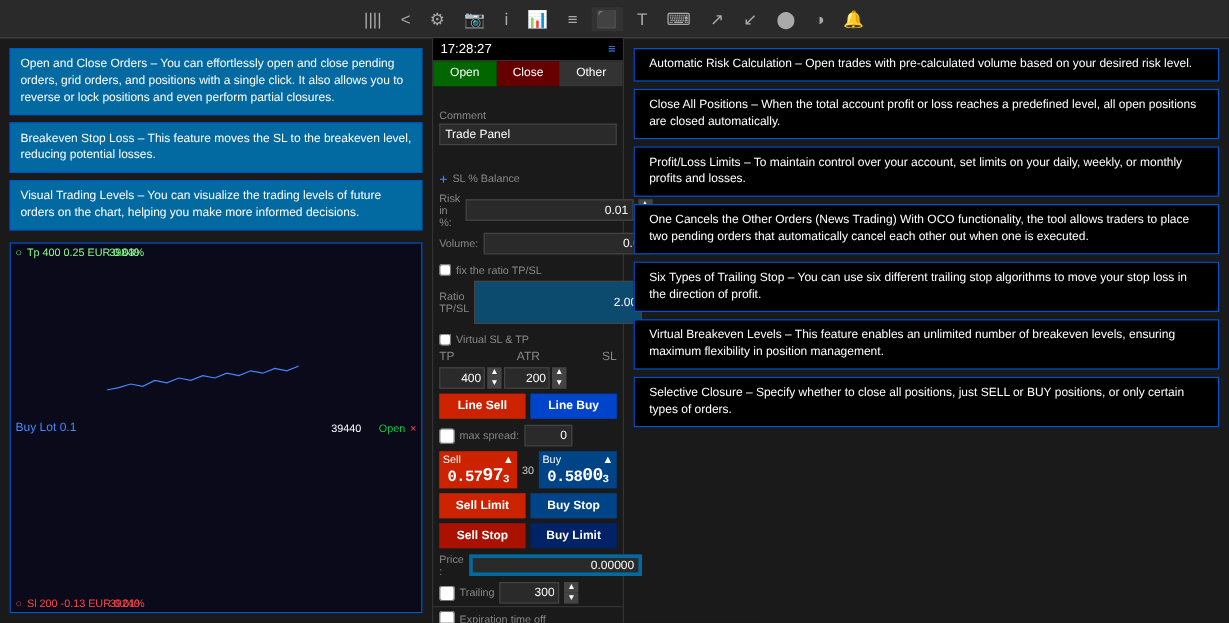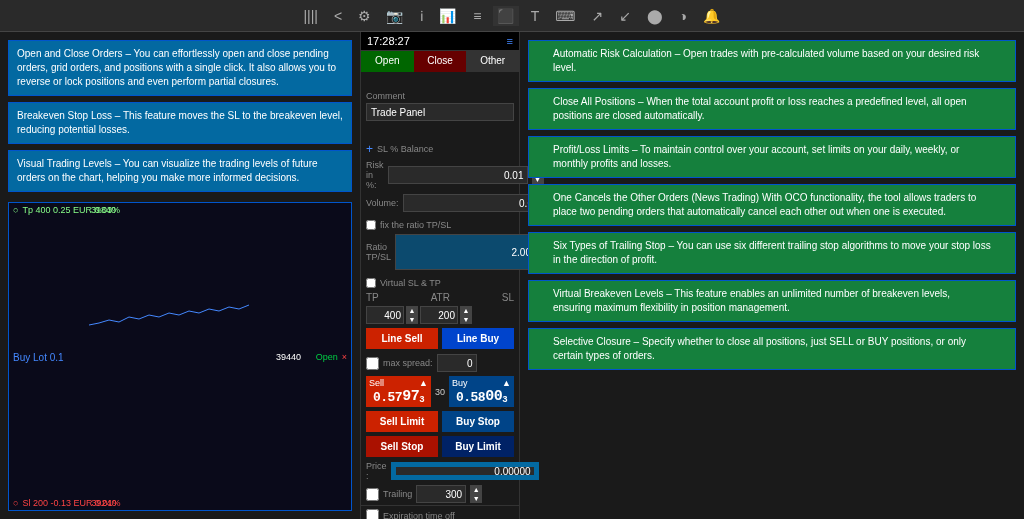--- a/index.html
+++ b/index.html
@@ -404,21 +404,21 @@
       gap: 4px;
     }
     .price-label {
       color: #888;
       font-size: 9px;
       width: 30px;
     }
     .price-input {
       flex: 1;
       background: #2a2a2a;
-      border: 5px solid #0369a1;
+      border: 3px solid #0369a1;
       color: #fff;
       font-size: 10px;
       padding: 1px 3px;
       height: 18px;
       text-align: right;
     }
 
     .trailing-row {
       display: flex;
       align-items: center;
@@ -437,22 +437,22 @@
     
     .right-panel {
       flex: 1;
       padding: 8px;
       display: flex;
       flex-direction: column;
       gap: 6px;
     }
     .right-info-box {
       border: 1px solid #0055cc;
-      background: #15803d;
-      padding: 6px 24px;
+      background: #000000;
+      padding: 6px 12px;
       font-size: 10px;
       color: #fff;
       line-height: 1.4;
     }
 
     
     .divider {
       height: 1px;
       background: #333;
       margin: 2px 0;

